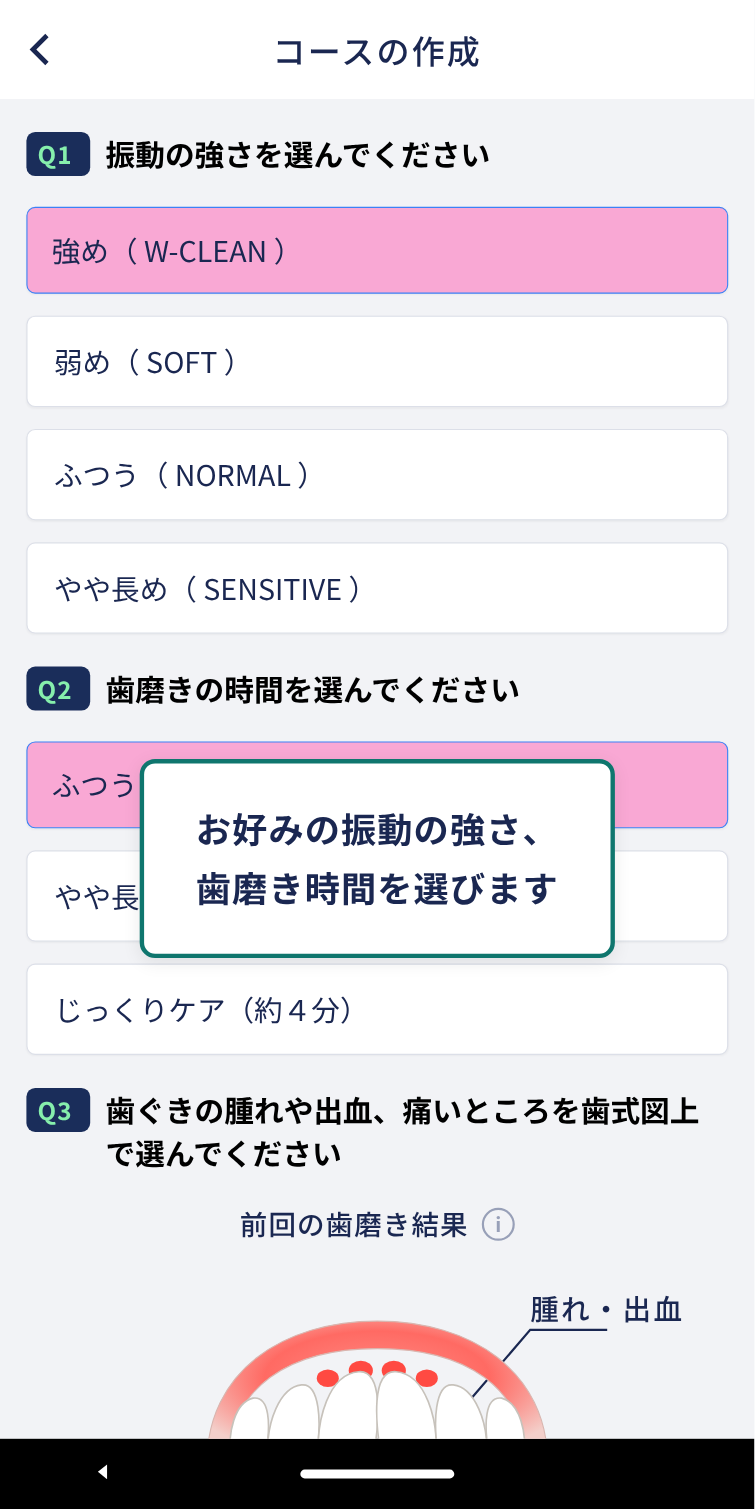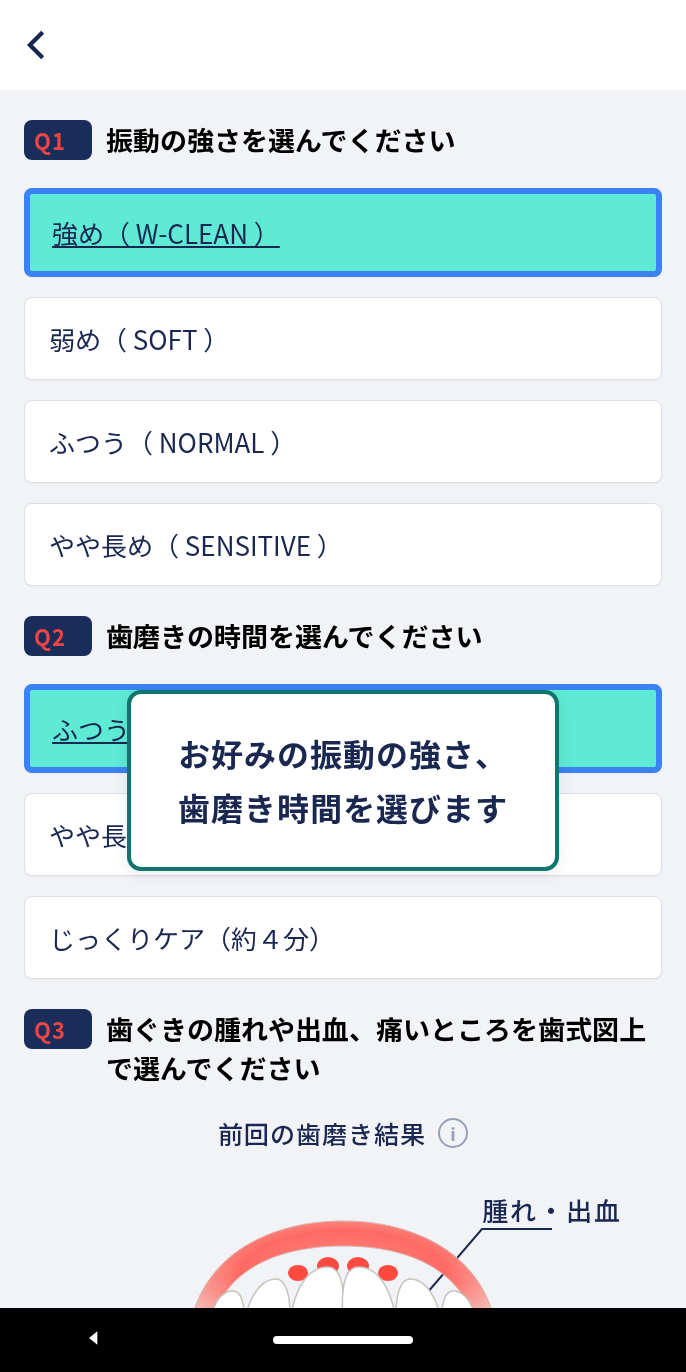--- a/index.html
+++ b/index.html
@@ -10,34 +10,34 @@
   .appbar { height: 90px; background: #ffffff; display: flex; align-items: center; position: relative; }
   .appbar .back { position: absolute; left: 20px; top: 0; bottom: 0; display: flex; align-items: center; }
   .appbar .back svg { width: 34px; height: 34px; stroke: #1a2751; stroke-width: 3; fill: none; }
   .appbar .title { flex: 1; text-align: center; font-size: 30px; color: #1a2751; letter-spacing: 2px; font-weight: 500; }
 
   .content { flex: 1; overflow: hidden; padding: 0 24px; position: relative; }
 
   .qsection { margin-top: 30px; }
   .qhead { display: flex; align-items: flex-start; gap: 14px; }
   .qhead .badge {
-    background: #1a2d5a; color: #ef4444; font-weight: 700; font-size: 22px;
-    border-radius: 8px; padding: 4px 26px 4px 10px; min-width: 54px; text-align: center;
+    background: #1a2d5a; color: #86efac; font-weight: 700; font-size: 22px;
+    border-radius: 8px; padding: 4px 16px 4px 10px; min-width: 54px; text-align: center;
     letter-spacing: 1px;
   }
   .qhead .qtext { font-size: 27px; color: #000000; font-weight: 700; line-height: 1.45; flex: 1; }
 
   .options { margin-top: 28px; display: flex; flex-direction: column; gap: 20px; }
   .option {
     background: #ffffff; border: 1px solid #dcdfe8; border-radius: 8px;
     padding: 22px 24px; font-size: 26px; color: #1a2751;
     box-shadow: 0 1px 2px rgba(0,0,0,0.04);
   }
   .option.selected {
-    background: #5eead4; border: 6px solid #3b82f6; padding: 20px 22px; text-decoration: underline;
+    background: #f9a8d4; border: 1px solid #3b82f6; padding: 20px 22px;
   }
 
   
   .popover {
     position: absolute; left: 50%; transform: translateX(-50%);
     top: 600px; width: 432px; background: #ffffff;
     border: 4px solid #0f766e; border-radius: 14px;
     padding: 32px 24px; text-align: center;
     font-size: 32px; color: #1a2751; font-weight: 700; line-height: 1.7;
     box-shadow: 0 4px 16px rgba(0,0,0,0.08);
@@ -65,20 +65,21 @@
 <body>
 
 <div class="screen">
 
   <div class="appbar">
     <div class="back">
       <svg viewBox="0 0 24 24">
         <polyline points="16,3 7,12 16,21"></polyline>
       </svg>
     </div>
+    <div class="title">コースの作成</div>
   </div>
 
   <div class="content">
 
     <div class="qsection">
       <div class="qhead">
         <div class="badge">Q1</div>
         <div class="qtext">振動の強さを選んでください</div>
       </div>
       <div class="options">

